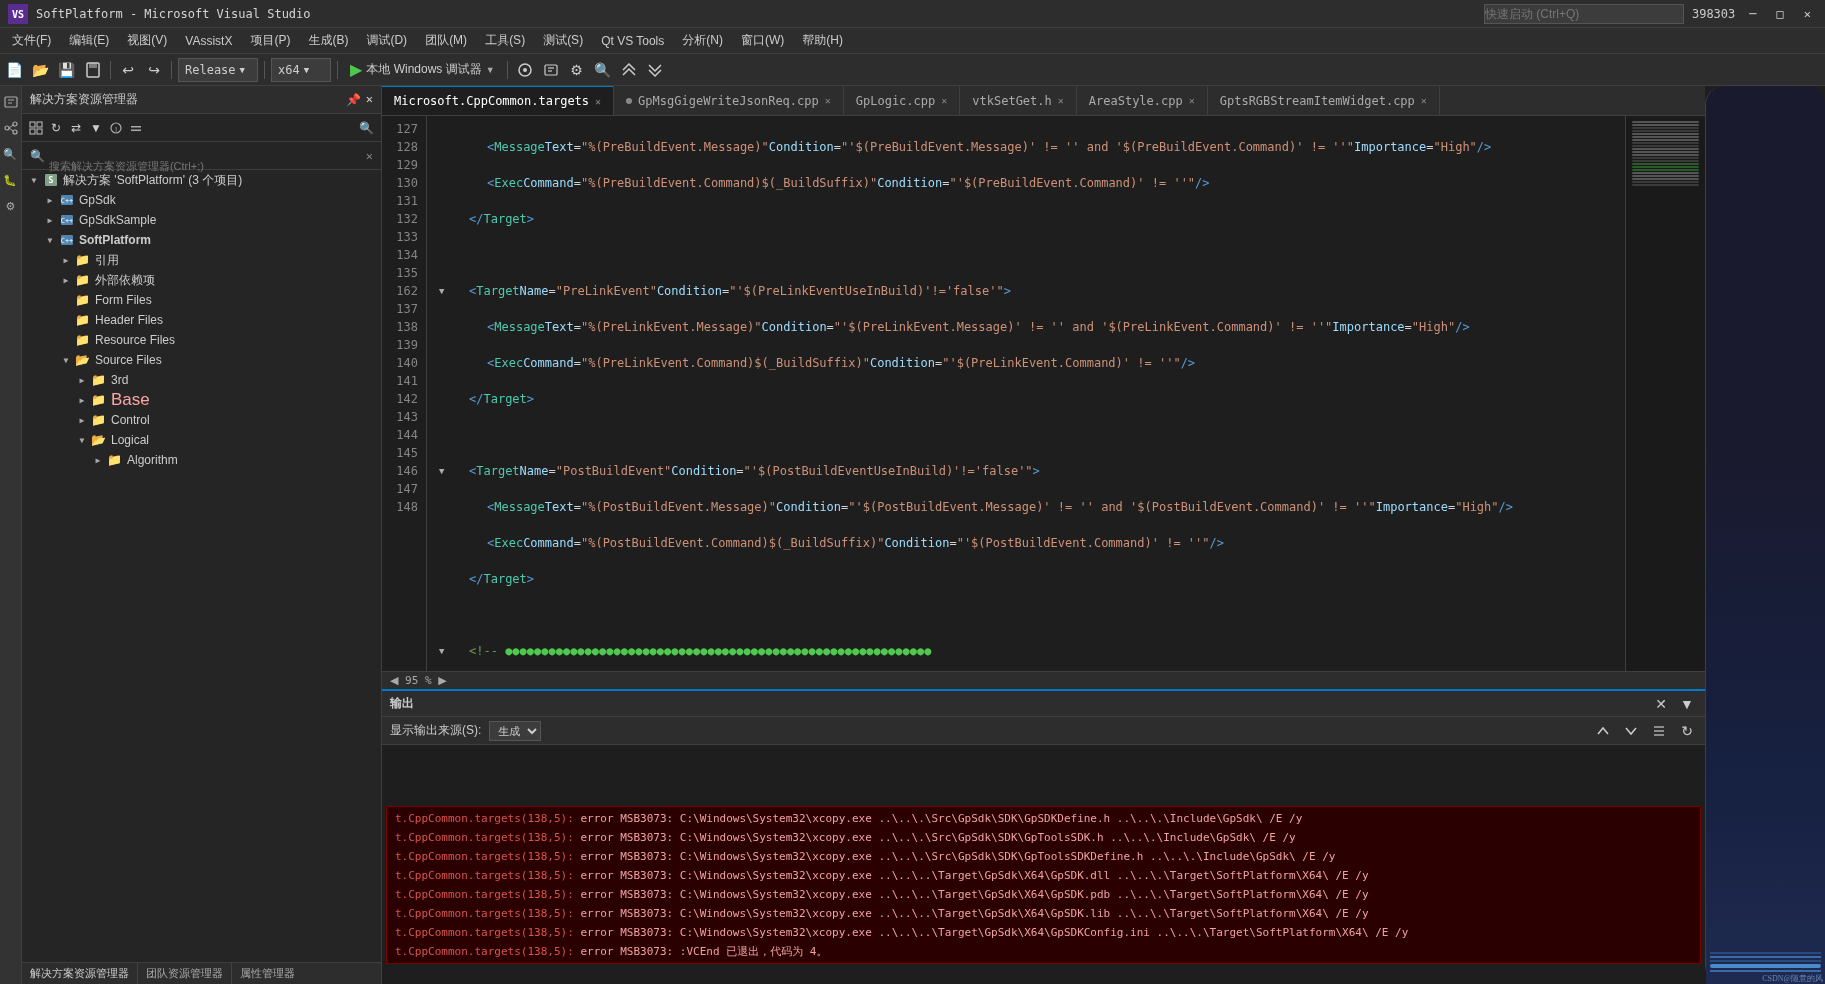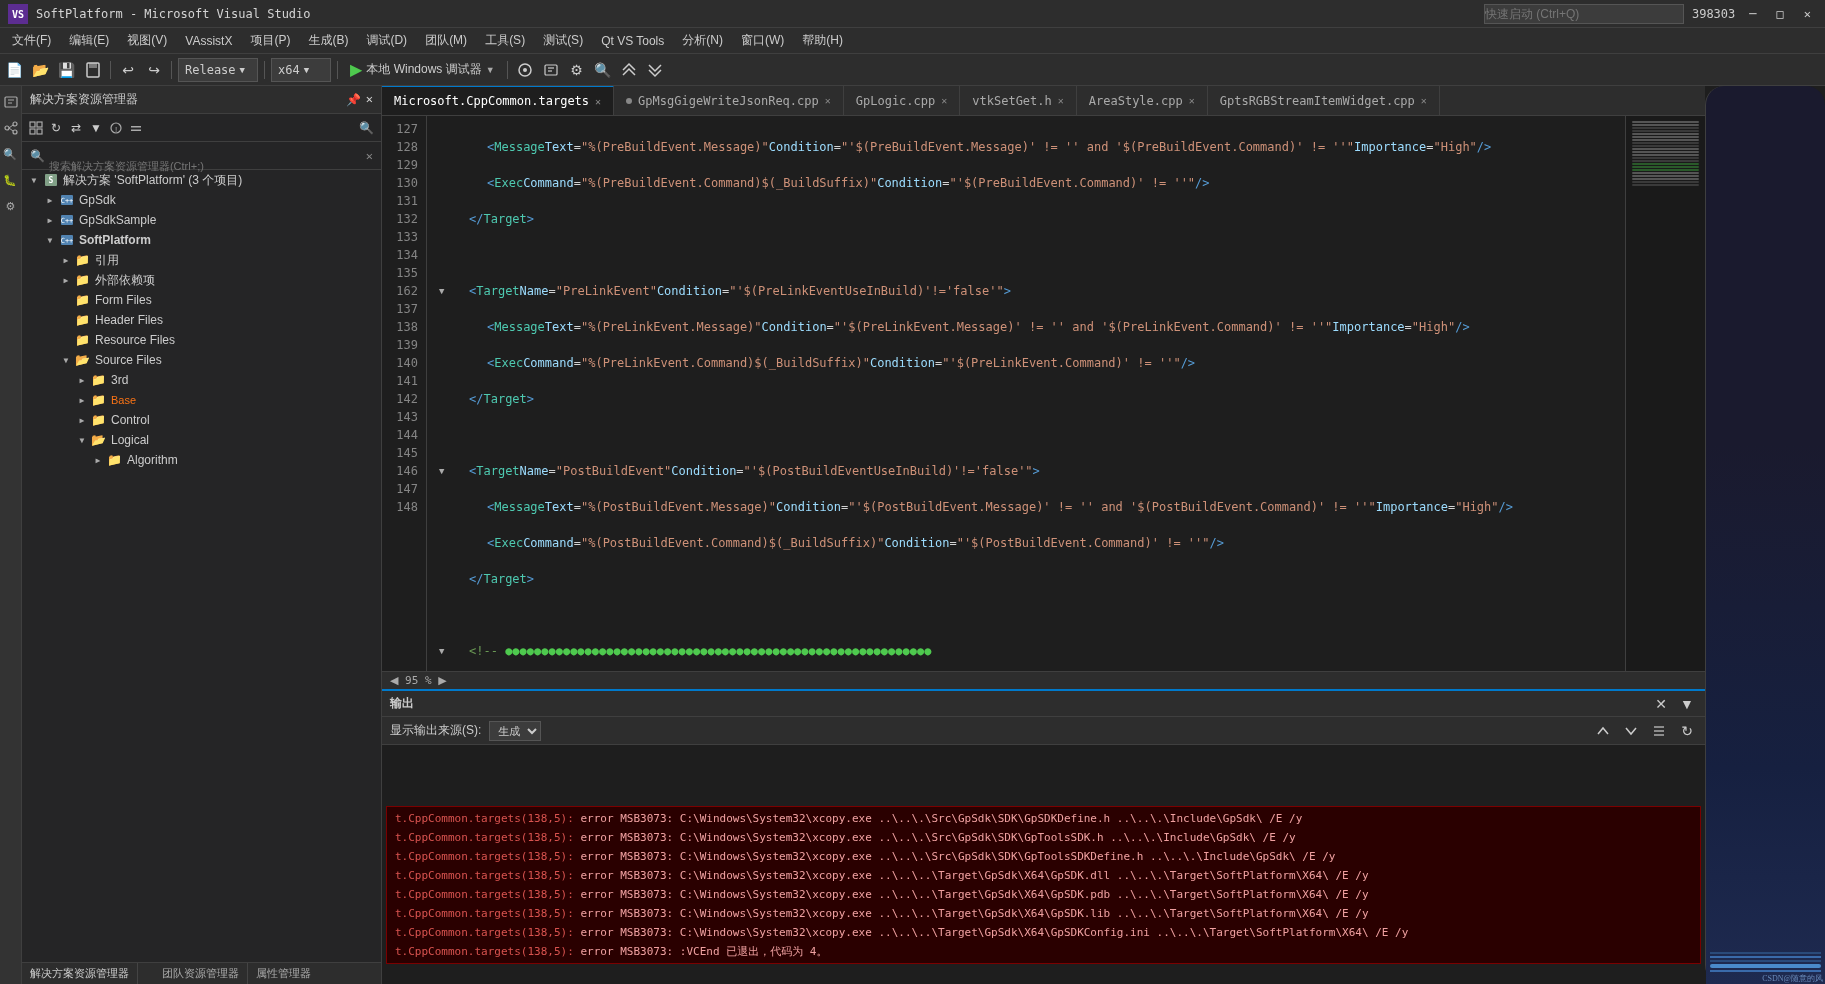--- a/index.html
+++ b/index.html
@@ -698,21 +698,21 @@
 
       <div class="tree-item" style="padding-left:52px;">
         <span class="arrow">▶</span>
         <span class="icon folder-icon">📁</span>
         <span class="label" style="font-size:12px;color:#ccc;">3rd</span>
       </div>
 
       <div class="tree-item" style="padding-left:52px;">
         <span class="arrow">▶</span>
         <span class="icon folder-icon">📁</span>
-        <span class="label" style="font-size:11px;color:#f97316;">Base</span>
+        <span class="label" style="font-size:17px;color:#fca5a5;">Base</span>
       </div>
 
       <div class="tree-item" style="padding-left:52px;">
         <span class="arrow">▶</span>
         <span class="icon folder-icon">📁</span>
         <span class="label" style="font-size:12px;color:#ccc;">Control</span>
       </div>
 
       <div class="tree-item" style="padding-left:52px;">
         <span class="arrow">▼</span>
@@ -722,21 +722,21 @@
 
       <div class="tree-item" style="padding-left:68px;">
         <span class="arrow">▶</span>
         <span class="icon folder-icon">📁</span>
         <span class="label" style="font-size:12px;color:#ccc;">Algorithm</span>
       </div>
     </div>
 
     <div id="bottom-tabs">
       <div class="status-tab active" style="font-size:11px;background:#2d2d2d;color:#ccc;padding:0 8px;height:22px;display:flex;align-items:center;border-right:1px solid #444;">解决方案资源管理器</div>
-      <div class="status-tab" style="font-size:11px;color:#aaa;padding:0 8px;height:22px;display:flex;align-items:center;border-right:1px solid #444;margin-left:16px;">团队资源管理器</div>
+      <div class="status-tab" style="font-size:11px;color:#aaa;padding:0 8px;height:22px;display:flex;align-items:center;border-right:1px solid #444;">团队资源管理器</div>
       <div class="status-tab" style="font-size:11px;color:#aaa;padding:0 8px;height:22px;display:flex;align-items:center;">属性管理器</div>
     </div>
   </div>
 
   <div class="editor-and-output">
 
     <div id="tabs">
       <div class="tab active">
         <span>Microsoft.CppCommon.targets</span>
         <span class="close">✕</span>

